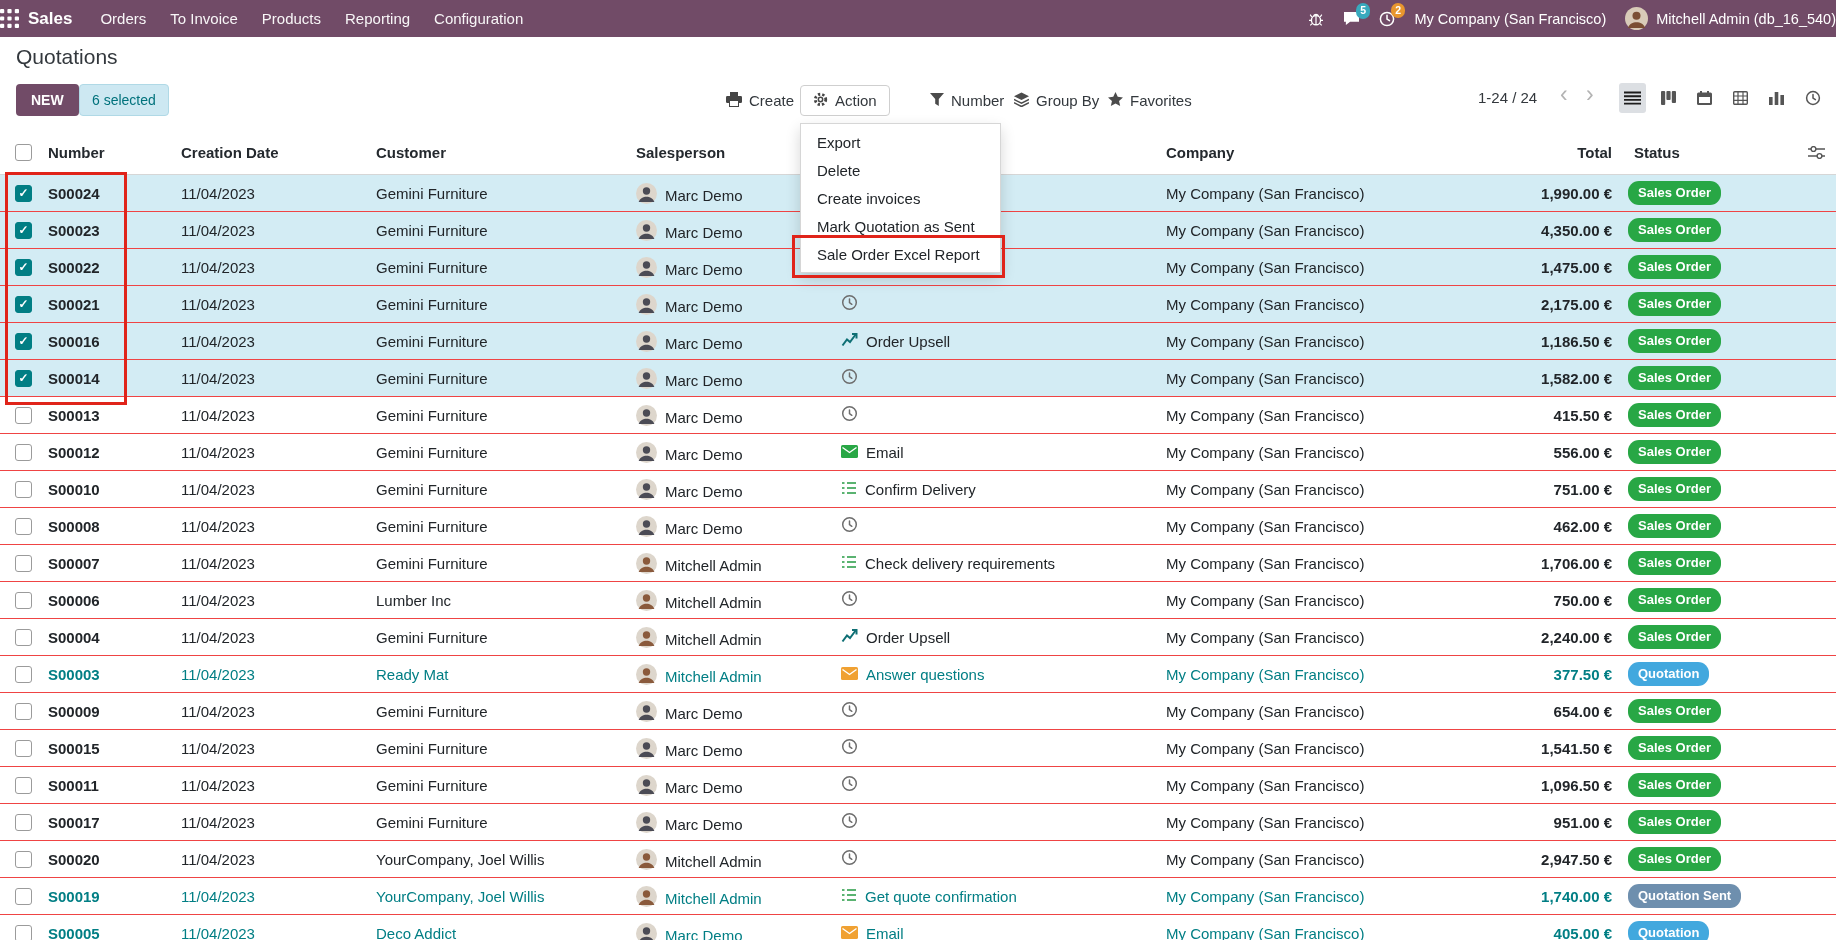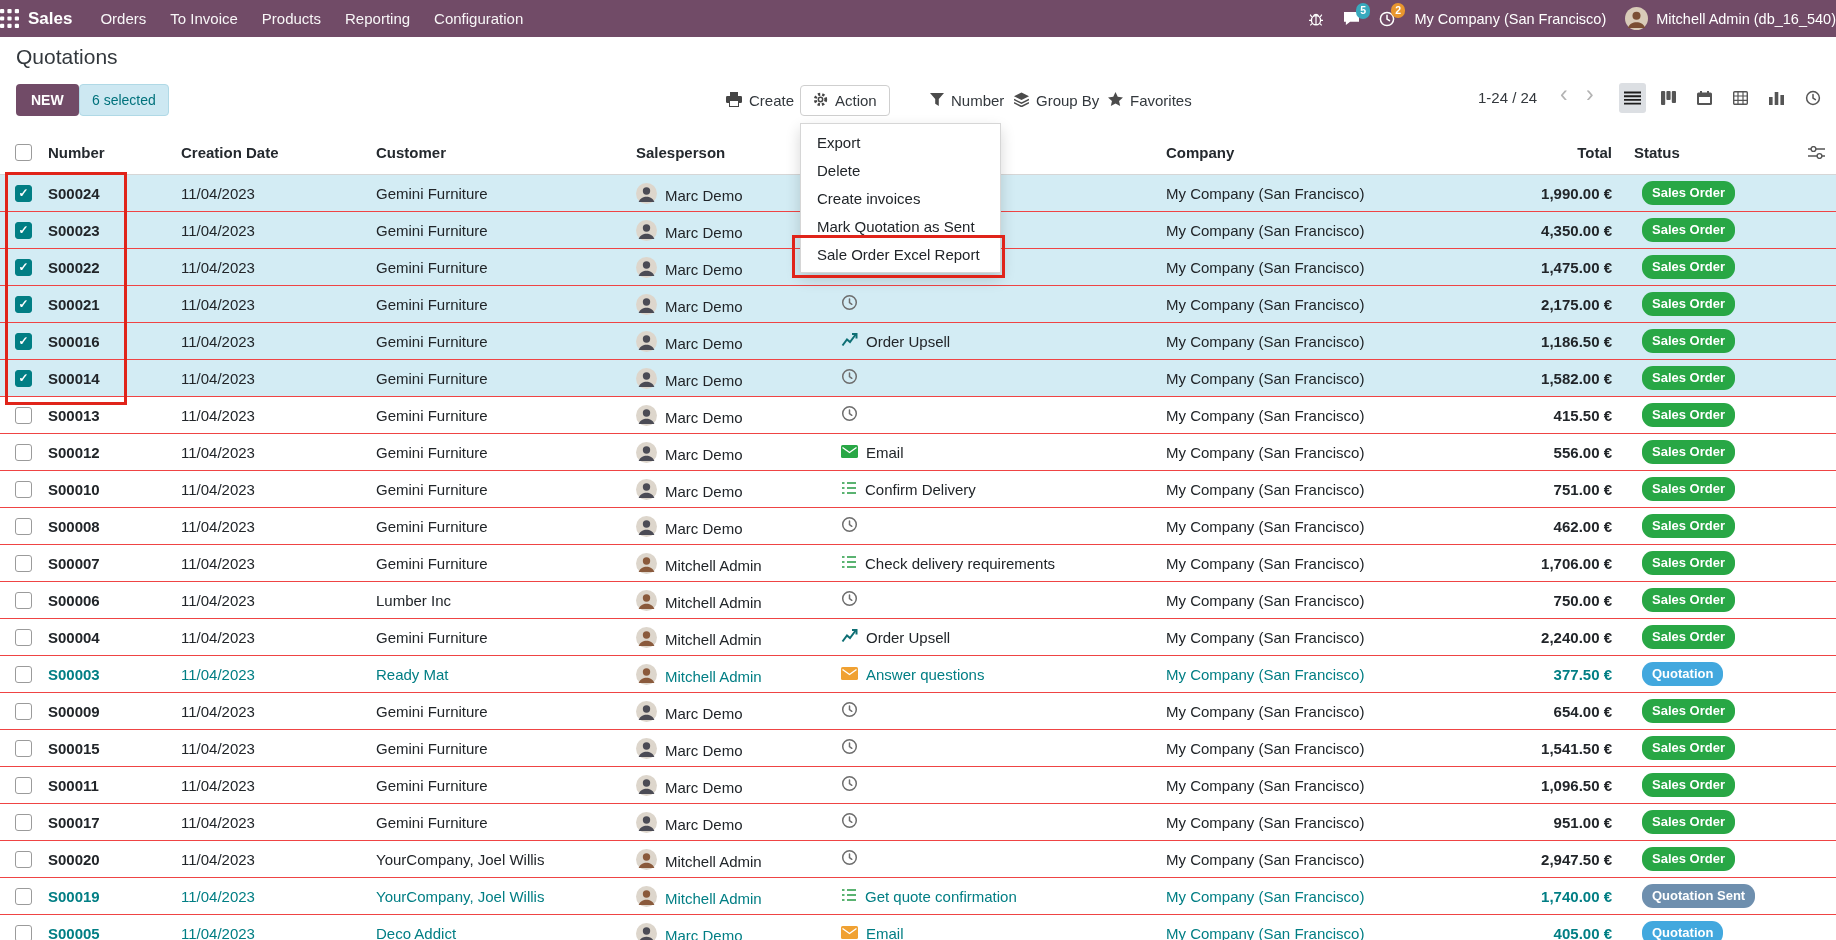--- a/index.html
+++ b/index.html
@@ -63,21 +63,21 @@
   .cb-cell{padding-left:0;display:flex}
   .cb{width:17px;height:17px;border:1.5px solid #9b9b9b;border-radius:3px;margin-left:15px;
     background:#fff;display:flex;align-items:center;justify-content:center;cursor:pointer}
   .cb.checked{background:#017e84;border-color:#017e84}
   .cb.checked::after{content:"\2713";color:#fff;font-size:12px;font-weight:700}
   .num{font-weight:700}
   .sp{display:flex;align-items:flex-end;gap:8px}
   .act{display:flex;align-items:center;gap:8px}
   .total{font-weight:700;text-align:right;padding-right:8px}
   .badge{display:inline-block;color:#fff;font-size:13px;font-weight:600;padding:3.5px 10px;
-    border-radius:11px;margin-left:22px;line-height:1.25}
+    border-radius:11px;margin-left:8px;line-height:1.25}
   .opt-col{display:flex;justify-content:center;cursor:pointer}
 
   
   .dropdown{position:absolute;left:800px;top:123px;width:201px;background:#fff;
     border:1px solid #d6d6d6;box-shadow:0 6px 14px rgba(0,0,0,.16);padding:4px 0;z-index:40}
   .dd-item{height:28px;display:flex;align-items:center;padding:0 16px;font-size:15px;
     color:#212529;cursor:pointer;white-space:nowrap}
 
   
   .anno{position:absolute;border:3px solid #e0241a;z-index:60;pointer-events:none}

